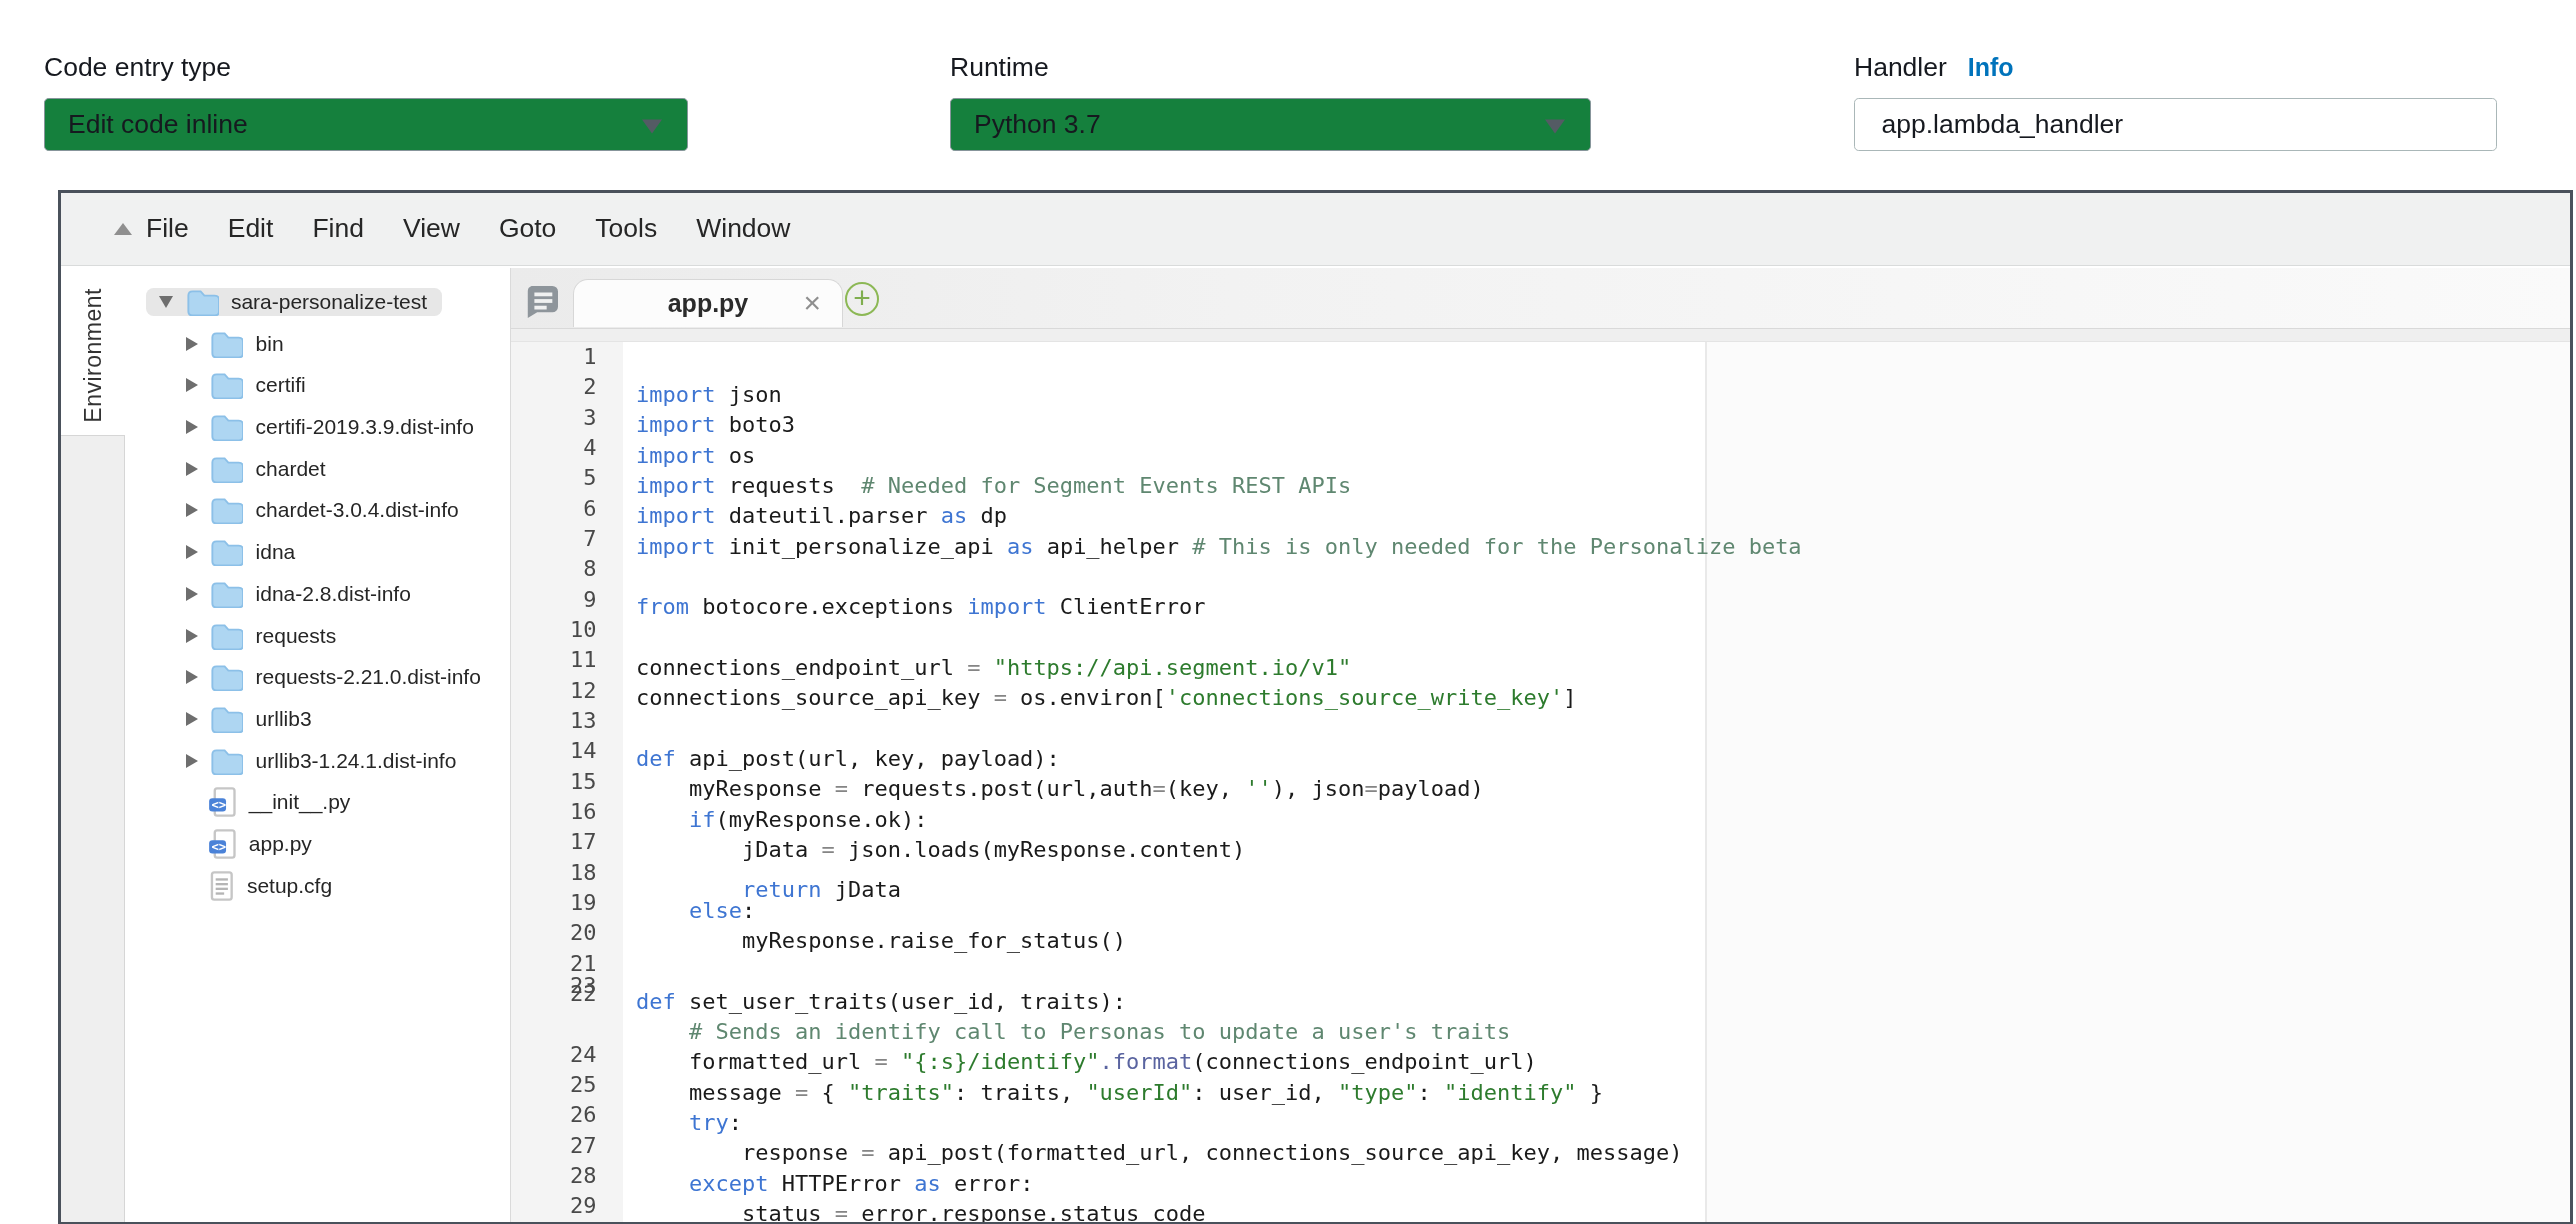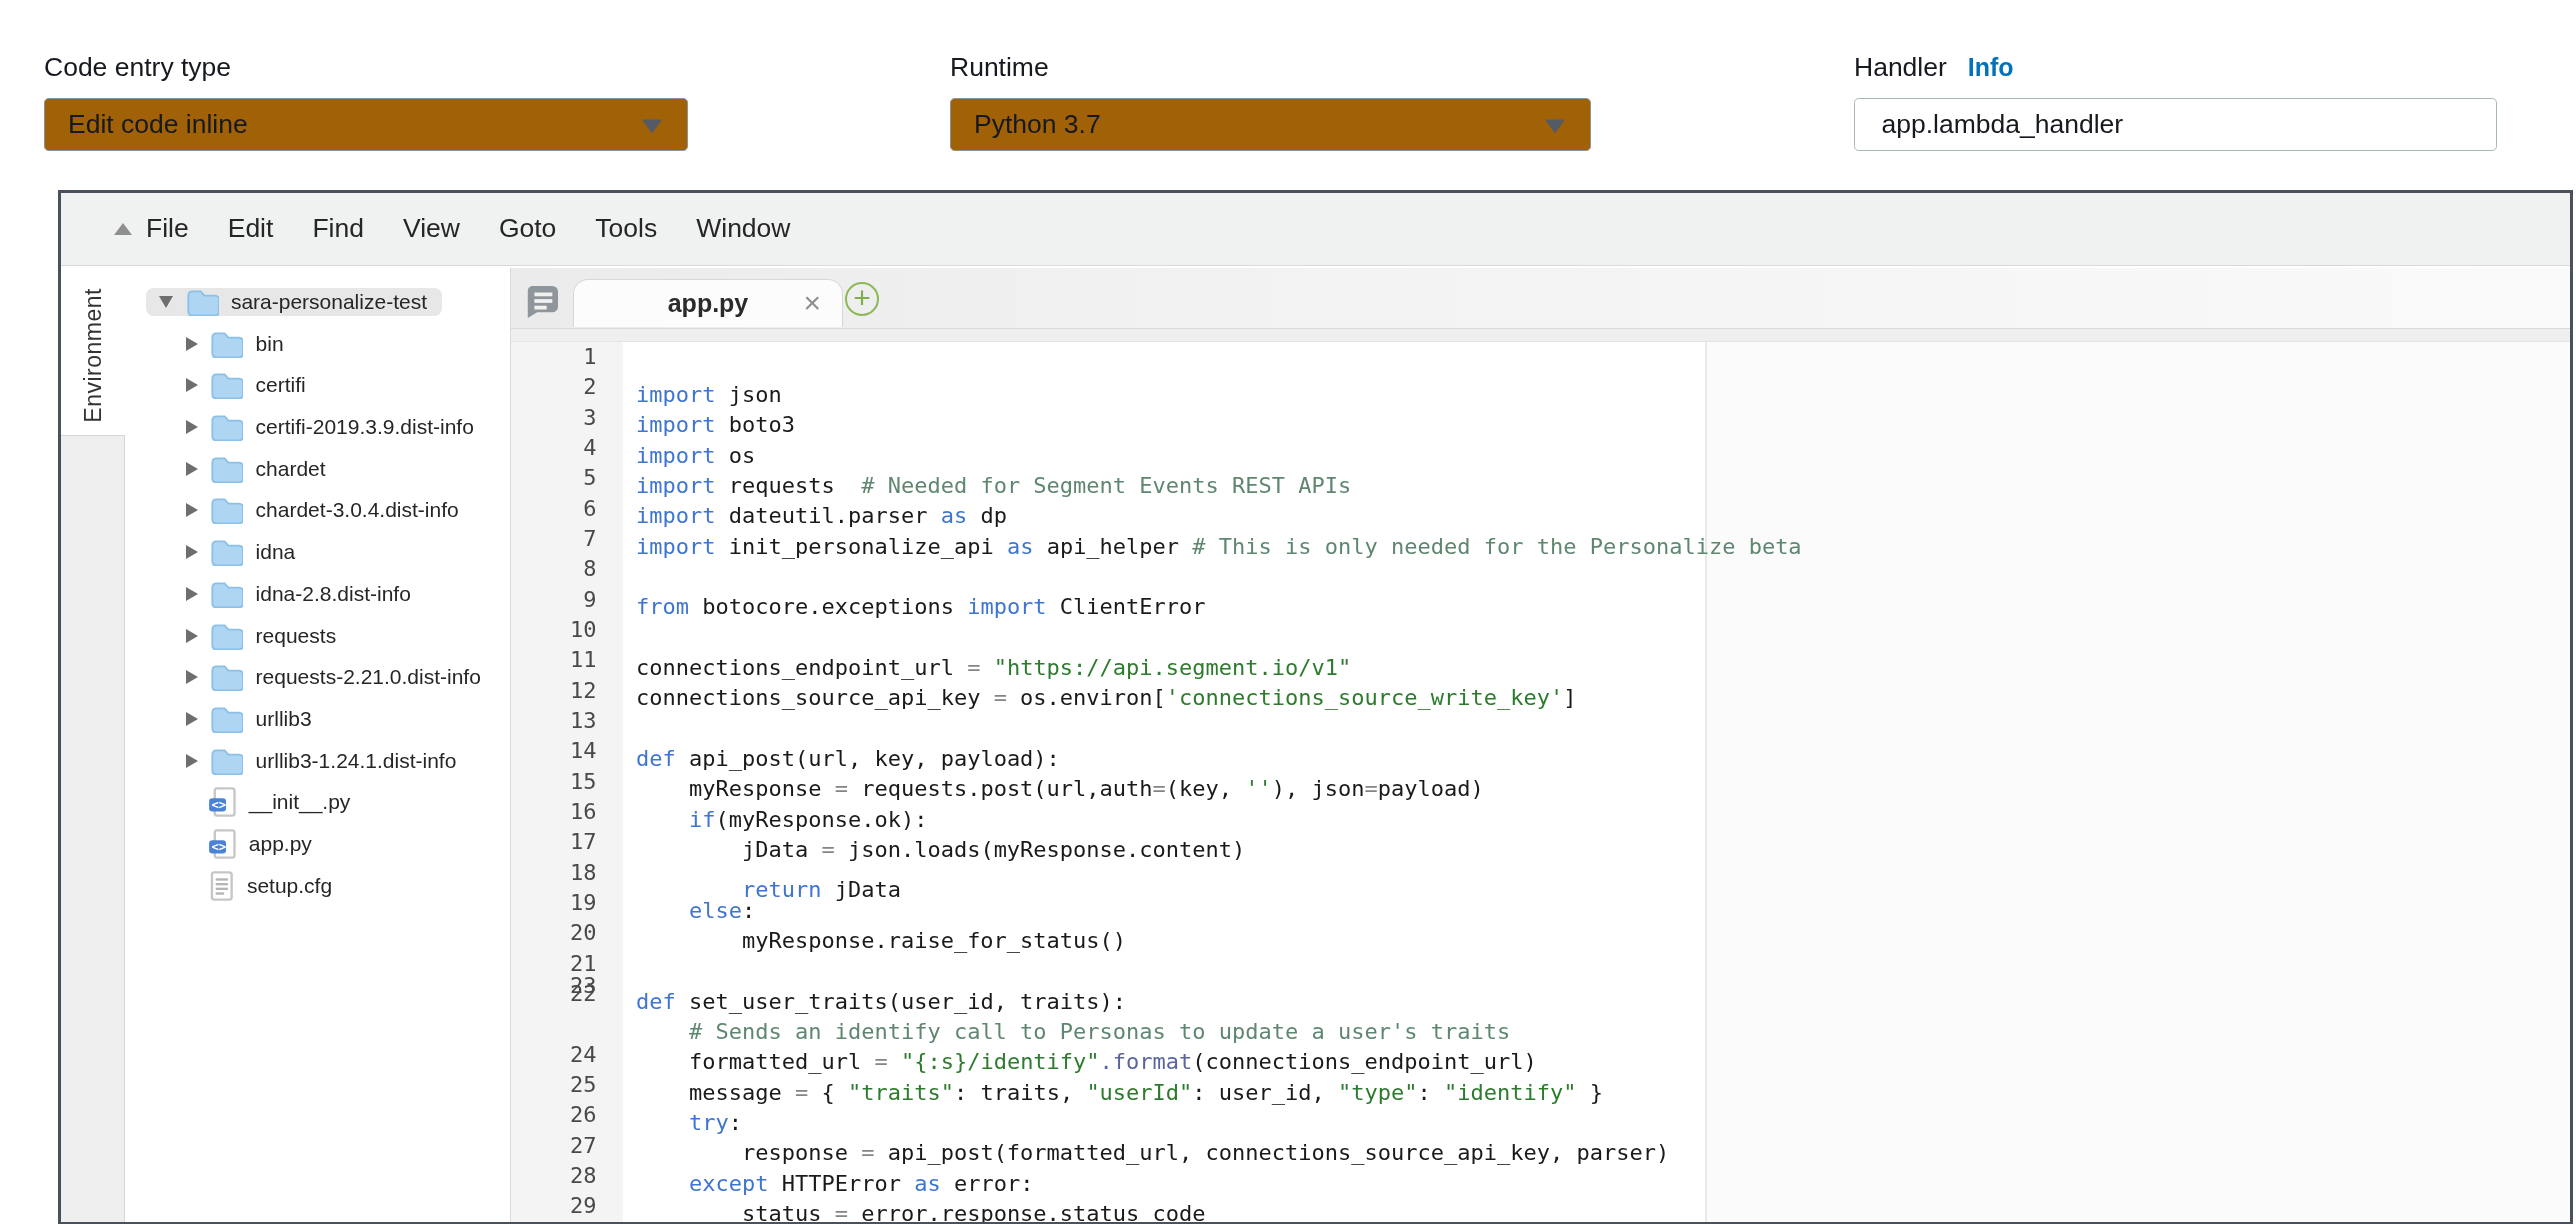--- a/index.html
+++ b/index.html
@@ -4,21 +4,21 @@
 <style>
   * { margin:0; padding:0; box-sizing:border-box; }
   html,body { width:2576px; height:1225px; background:#ffffff; overflow:hidden;
               font-family:"Liberation Sans", sans-serif; }
   body { position:relative; }
 
   
   .field-label { position:absolute; top:52px; font-size:26.5px; font-weight:500; color:#16191f; }
   .label-row { display:flex; align-items:baseline; gap:21px; }
   .info-link { font-size:25px; font-weight:700; color:var(--info, #0073bb); cursor:pointer; }
-  .select-box { position:absolute; top:98px; height:53px; background:#a16207;
+  .select-box { position:absolute; top:98px; height:53px; background:#15803d;
                 border:1.9px solid #87959b; border-radius:4.7px; display:flex; align-items:center;
                 padding-left:23px; font-size:26.5px; color:#16191f; cursor:pointer; }
   .select-arrow { position:absolute; right:25px; top:50%; transform:translateY(-40%);
                   width:0; height:0; border-left:10.4px solid transparent;
                   border-right:10.4px solid transparent; border-top:14.2px solid #545b64; }
   .text-input { position:absolute; top:98px; height:53px; background:#fff;
                 border:1.9px solid #aab7b8; border-radius:4.7px; padding-left:26.5px;
                 font-size:26.5px; color:#16191f; font-family:"Liberation Sans", sans-serif; }
 
   
@@ -358,21 +358,21 @@
           <div class="code-line" style="top: 455px;"><span class="c-d">        jData </span><span class="c-o">=</span><span class="c-d"> json.loads(myResponse.content)</span></div>
           <div class="code-line" style="top: 495px;"><span class="c-d">        </span><span class="c-k">return</span><span class="c-d"> jData</span></div>
           <div class="code-line" style="top: 516px;"><span class="c-d">    </span><span class="c-k">else</span><span class="c-d">:</span></div>
           <div class="code-line" style="top: 546px;"><span class="c-d">        myResponse.raise_for_status()</span></div>
           <div class="code-line" style="top: 576px;"></div>
           <div class="code-line" style="top: 607px;"><span class="c-k">def</span><span class="c-d"> set_user_traits(user_id, traits):</span></div>
           <div class="code-line" style="top: 637px;"><span class="c-d">    </span><span class="c-c"># Sends an identify call to Personas to update a user's traits</span></div>
           <div class="code-line" style="top: 667px;"><span class="c-d">    formatted_url </span><span class="c-o">=</span><span class="c-d"> </span><span class="c-s">"{:s}/identify"</span><span class="c-f">.format</span><span class="c-d">(connections_endpoint_url)</span></div>
           <div class="code-line" style="top: 698px;"><span class="c-d">    message </span><span class="c-o">=</span><span class="c-d"> { </span><span class="c-s">"traits"</span><span class="c-d">: traits, </span><span class="c-s">"userId"</span><span class="c-d">: user_id, </span><span class="c-s">"type"</span><span class="c-d">: </span><span class="c-s">"identify"</span><span class="c-d"> }</span></div>
           <div class="code-line" style="top: 728px;"><span class="c-d">    </span><span class="c-k">try</span><span class="c-d">:</span></div>
-          <div class="code-line" style="top: 758px;"><span class="c-d">        response </span><span class="c-o">=</span><span class="c-d"> api_post(formatted_url, connections_source_api_key, parser)</span></div>
+          <div class="code-line" style="top: 758px;"><span class="c-d">        response </span><span class="c-o">=</span><span class="c-d"> api_post(formatted_url, connections_source_api_key, message)</span></div>
           <div class="code-line" style="top: 789px;"><span class="c-d">    </span><span class="c-k">except</span><span class="c-d"> HTTPError </span><span class="c-k">as</span><span class="c-d"> error:</span></div>
           <div class="code-line" style="top: 819px;"><span class="c-d">        status </span><span class="c-o">=</span><span class="c-d"> error.response.status_code</span></div>
           <div class="code-line" style="top: 849px;"><span class="c-d">        </span><span class="c-k">if</span><span class="c-d"> status </span><span class="c-o">&gt;=</span><span class="c-d"> </span><span class="c-n">400</span><span class="c-d"> </span><span class="c-k">and</span><span class="c-d"> status </span><span class="c-o">&lt;</span><span class="c-d"> </span><span class="c-n">500</span><span class="c-d">:</span></div>
         </div>
     </div>
   </div>
 </div>
 
 
 </body></html>

